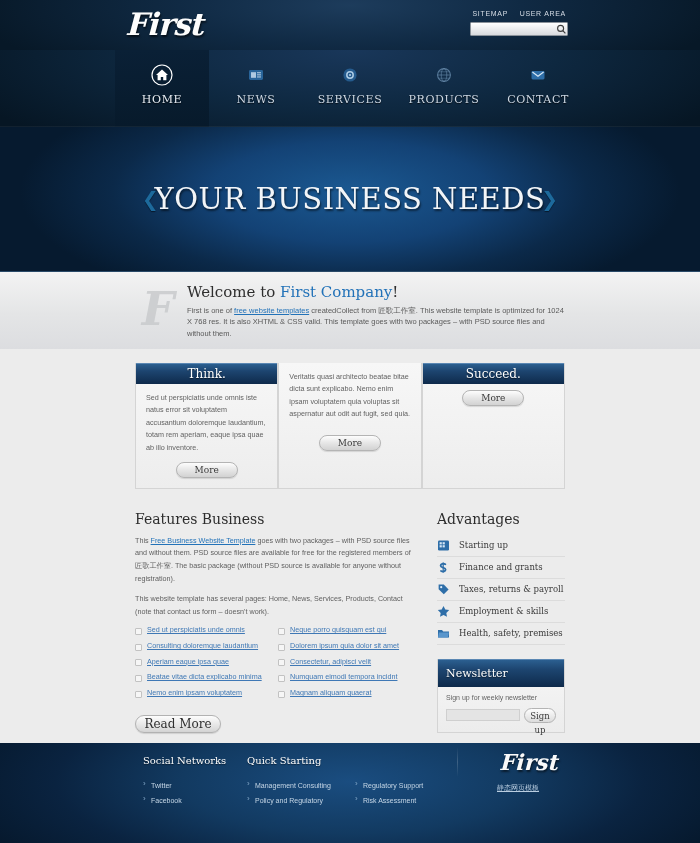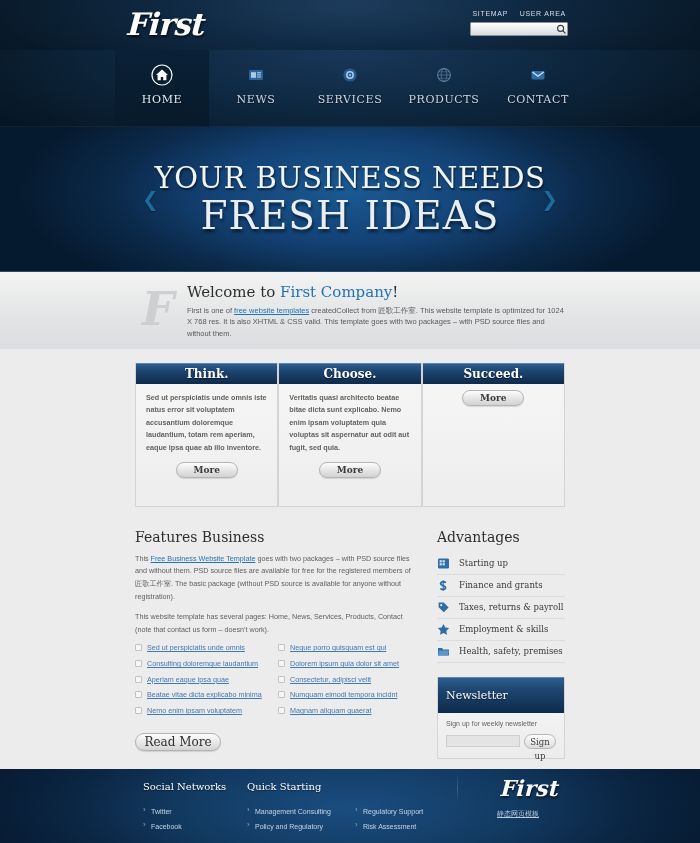--- a/index.html
+++ b/index.html
@@ -145,22 +145,21 @@
   }
   .wrap { width: 430px; margin: 0 auto; position: relative; }
 
   
   .boxes { display: flex; justify-content: space-between; }
   .box {
     width: 148px;
     background: linear-gradient(180deg,#f7f7f7,#ededed);
     border: 1px solid #d4d4d4;
     border-top: 0;
-    padding-bottom: 28px;
-    font-weight: bold;
+    padding-bottom: 10px;
   }
   .box-head {
     height: 21px;
     background: linear-gradient(180deg,#2b5f90 0%, #1d4570 35%, #0e2a4b 100%);
     border-top: 1px solid #5a87b3;
     display: flex; align-items: center; justify-content: center;
   }
   .box-head span {
     font-family: "DejaVu Serif", serif;
     font-size: 12px; color: #fff;
@@ -190,21 +189,21 @@
     font-family: "DejaVu Serif", serif;
     font-size: 14px; color: #2d2d2d; margin-bottom: 8px;
   }
   .para { font-size: 7.2px; color: #5f5f5f; line-height: 1.75; margin-bottom: 8px; }
   .para a { color: #2272b8; }
 
   .checks { display: flex; justify-content: space-between; margin-top: 4px; }
   .checks ul { list-style: none; width: 140px; }
   .checks li {
     font-size: 7.2px; line-height: 1.2; margin-bottom: 7px;
-    display: flex; align-items: flex-start;
+    display: flex; align-items: flex-end;
   }
   .chk {
     width: 7px; height: 7px; border: 1px solid #c2c2c2;
     background: #f6f6f6; border-radius: 1px;
     margin-right: 5px; flex: 0 0 auto;
   }
   .checks a { color: #3f78b5; text-decoration: underline; }
 
   .readmore {
     margin-top: 10px;
@@ -224,21 +223,21 @@
     border-bottom: 1px solid #dcdcdc;
     font-family: "DejaVu Serif", serif;
     font-size: 8.5px; color: #3a3a3a;
   }
   .adv-ic { width: 20px; display:flex; align-items:center; }
   .adv-list li span.lbl { padding-left: 2px; }
 
   
   .news-box { margin-top: 14px; border: 1px solid #d4d4d4; border-top: 0; background: linear-gradient(180deg,#f7f7f7,#ececec); }
   .news-head {
-    height: 36px;
+    height: 28px;
     background: linear-gradient(180deg,#2b5f90 0%, #1d4570 35%, #0e2a4b 100%);
     border-top: 1px solid #5a87b3;
     display: flex; align-items: center; padding-left: 8px;
   }
   .news-head span {
     font-family: "DejaVu Serif", serif; font-size: 11px; color: #fff;
     text-shadow: 0 1px 1px rgba(0,0,0,.5);
   }
   .news-body { padding: 7px 8px 9px; }
   .news-body p { font-size: 7px; color: #646464; margin-bottom: 7px; }
@@ -376,21 +375,20 @@
           <rect x="1.5" y="4" width="13" height="8.4" rx="1.3" fill="#2e6ea8"></rect>
           <path d="M2.4 5 L8 9.2 L13.6 5" fill="none" stroke="#d6e7f6" stroke-width="1.2"></path>
         </svg>
       </span>
       <span class="nav-label">CONTACT</span>
     </a>
   </div>
 
   <div class="hero">
     <div class="hero-l1">YOUR BUSINESS NEEDS</div>
-    <div class="hero-l2">FRESH IDEAS</div>
     <div class="arrow prev">❮</div>
     <div class="arrow next">❯</div>
   </div>
 
   <div class="welcome-band">
     <div class="welcome-inner">
       <div class="welcome-mark">F</div>
       <div class="welcome-text">
         <div class="welcome-title">
           <span>Welcome to </span><span class="accent">First Company</span><span>!</span>
@@ -409,23 +407,20 @@
 
         <div class="box">
           <div class="box-head">
             <span>Think.</span>
           </div>
           <div class="box-body">Sed ut perspiciatis unde omnis iste natus error sit voluptatem accusantium doloremque laudantium, totam rem aperiam, eaque ipsa quae ab illo inventore.</div>
           <div class="btn">More</div>
         </div>
 
         <div class="box">
-          <div class="box-head">
-            <span>Choose.</span>
-          </div>
           <div class="box-body">Veritatis quasi architecto beatae bitae dicta sunt explicabo. Nemo enim ipsam voluptatem quia voluptas sit aspernatur aut odit aut fugit, sed quia.</div>
           <div class="btn">More</div>
         </div>
 
         <div class="box">
           <div class="box-head">
             <span>Succeed.</span>
           </div>
           <div class="btn">More</div>
         </div>

